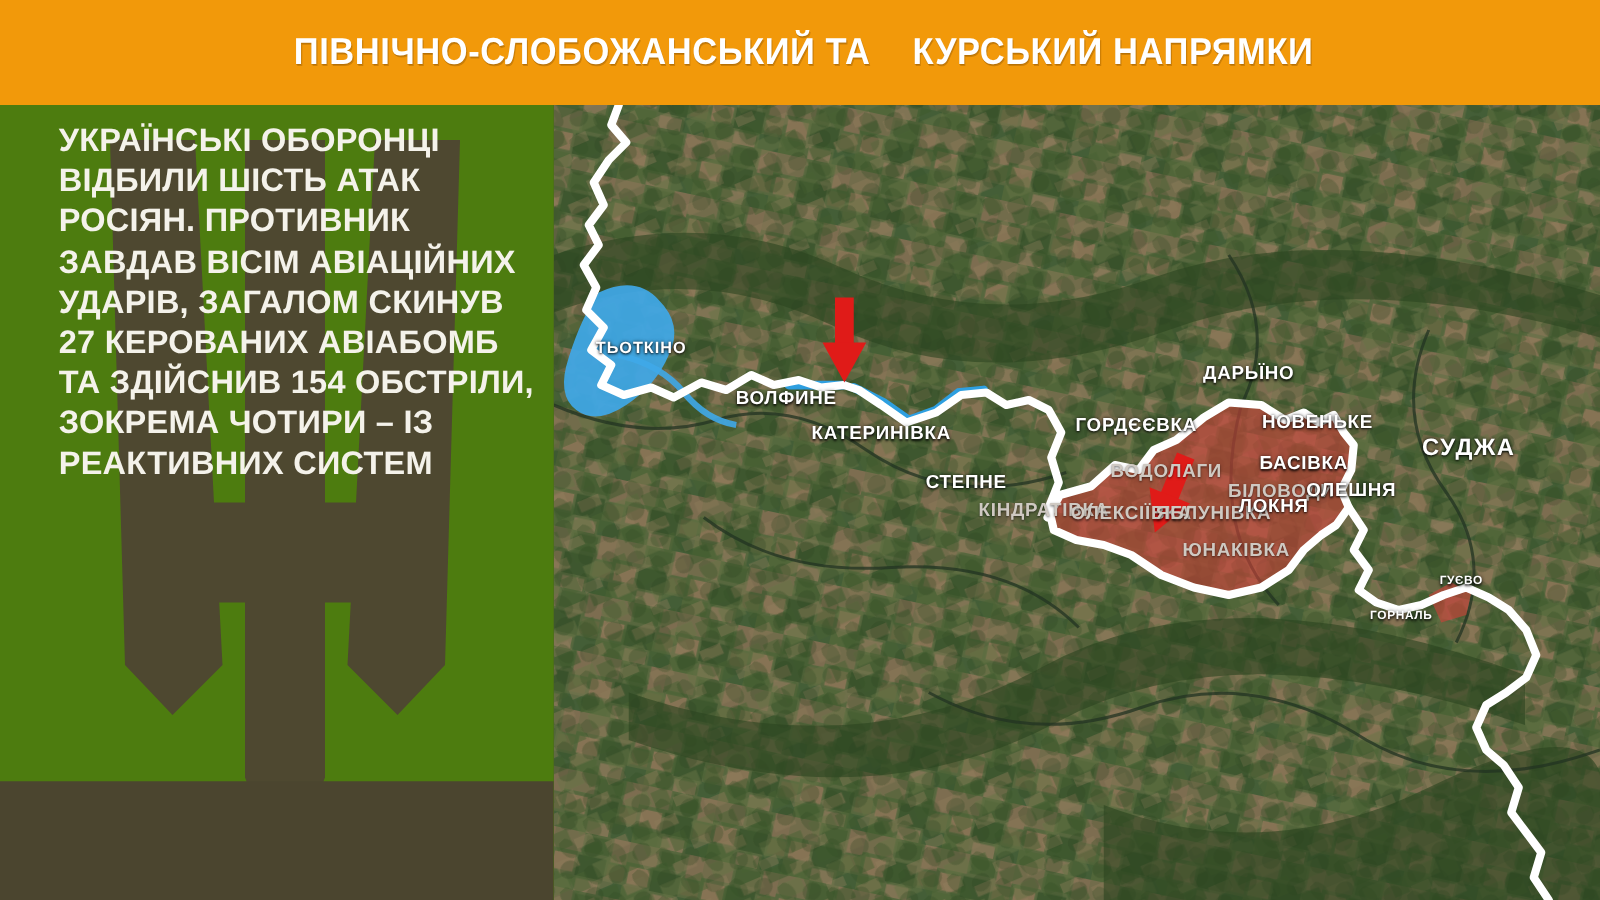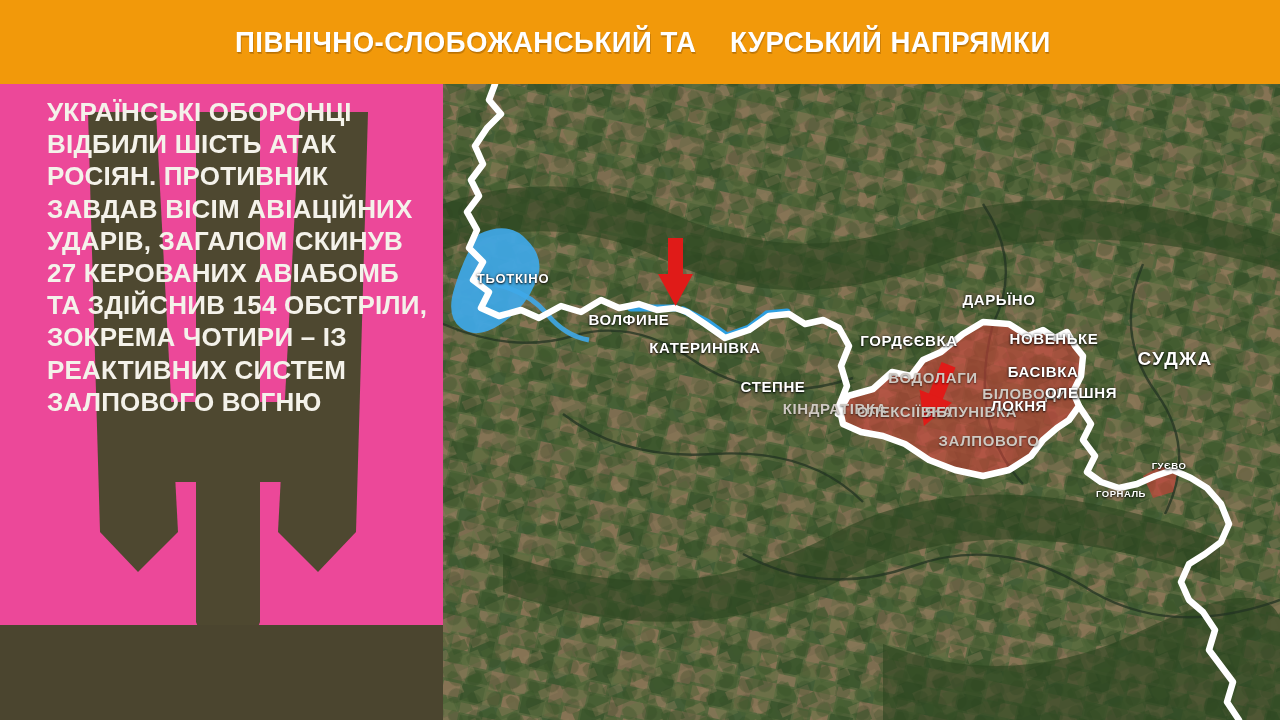--- a/index.html
+++ b/index.html
@@ -26,21 +26,21 @@
     line-height:34px;
     letter-spacing:0.5px;
     transform:scaleX(0.92);
     text-shadow:1px 2px 0 rgba(120,70,0,0.30), 0 1px 0 rgba(120,70,0,0.25);
     white-space:nowrap;
   }
 
   
   .panel {
     position:absolute; left:0; top:84px; width:443px; height:636px;
-    background:#ec4899;
+    background:#4d7c0f;
     overflow:hidden;
     z-index:30;
   }
   .panel-band {
     position:absolute; left:0; bottom:0; width:443px; height:95px;
     background:#4b452f;
   }
   
   .wm { position:absolute; left:0; top:0; width:443px; height:636px; }
   .wm svg { position:absolute; left:28px; top:18px; }
@@ -104,21 +104,20 @@
     <div class="panel-text">
       <p>УКРАЇНСЬКІ ОБОРОНЦІ</p>
       <p>ВІДБИЛИ ШІСТЬ АТАК</p>
       <p>РОСІЯН. ПРОТИВНИК</p>
       <p>ЗАВДАВ ВІСІМ АВІАЦІЙНИХ</p>
       <p>УДАРІВ, ЗАГАЛОМ СКИНУВ</p>
       <p>27 КЕРОВАНИХ АВІАБОМБ</p>
       <p>ТА ЗДІЙСНИВ 154 ОБСТРІЛИ,</p>
       <p>ЗОКРЕМА ЧОТИРИ – ІЗ</p>
       <p>РЕАКТИВНИХ СИСТЕМ</p>
-      <p>ЗАЛПОВОГО ВОГНЮ</p>
     </div>
   </div>
 
   <div class="map">
     <svg class="map-canvas" viewBox="0 0 837 636" preserveAspectRatio="none">
       <defs>
 
         <pattern id="fields" width="61" height="47" patternUnits="userSpaceOnUse" patternTransform="rotate(12)">
           <rect width="61" height="47" fill="#5c6b42"></rect>
           <rect x="0" y="0" width="24" height="16" fill="#7d7152"></rect>
@@ -231,21 +230,21 @@
     <div class="label sml" style="left:262px; top:263px;">КАТЕРИНІВКА</div>
     <div class="label sml" style="left:330px; top:302px;">СТЕПНЕ</div>
     <div class="label sml muted" style="left:392px; top:324px;">КІНДРАТІВКА</div>
     <div class="label sml" style="left:466px; top:256px;">ГОРДЄЄВКА</div>
     <div class="label sml" style="left:556px; top:215px;">ДАРЬЇНО</div>
     <div class="label sml muted" style="left:490px; top:293px;">ВОДОЛАГИ</div>
     <div class="label sml muted" style="left:462px; top:327px;">ОЛЕКСІЇВКА</div>
     <div class="label sml muted" style="left:528px; top:327px;">ЯБЛУНІВКА</div>
     <div class="label sml muted" style="left:582px; top:309px;">БІЛОВОДИ</div>
     <div class="label sml" style="left:576px; top:321px;">ЛОКНЯ</div>
-    <div class="label sml muted" style="left:546px; top:356px;">ЗАЛПОВОГО</div>
+    <div class="label sml muted" style="left:546px; top:356px;">ЮНАКІВКА</div>
     <div class="label sml" style="left:611px; top:254px;">НОВЕНЬКЕ</div>
     <div class="label sml" style="left:600px; top:287px;">БАСІВКА</div>
     <div class="label sml" style="left:638px; top:308px;">ОЛЕШНЯ</div>
     <div class="label big" style="left:732px; top:275px;text-align:right;">СУДЖА</div>
     <div class="label tiny" style="left:726px; top:381px;">ГУЄВО</div>
     <div class="label tiny" style="left:678px; top:409px;">ГОРНАЛЬ</div>
   </div>
 
 </div>
 

